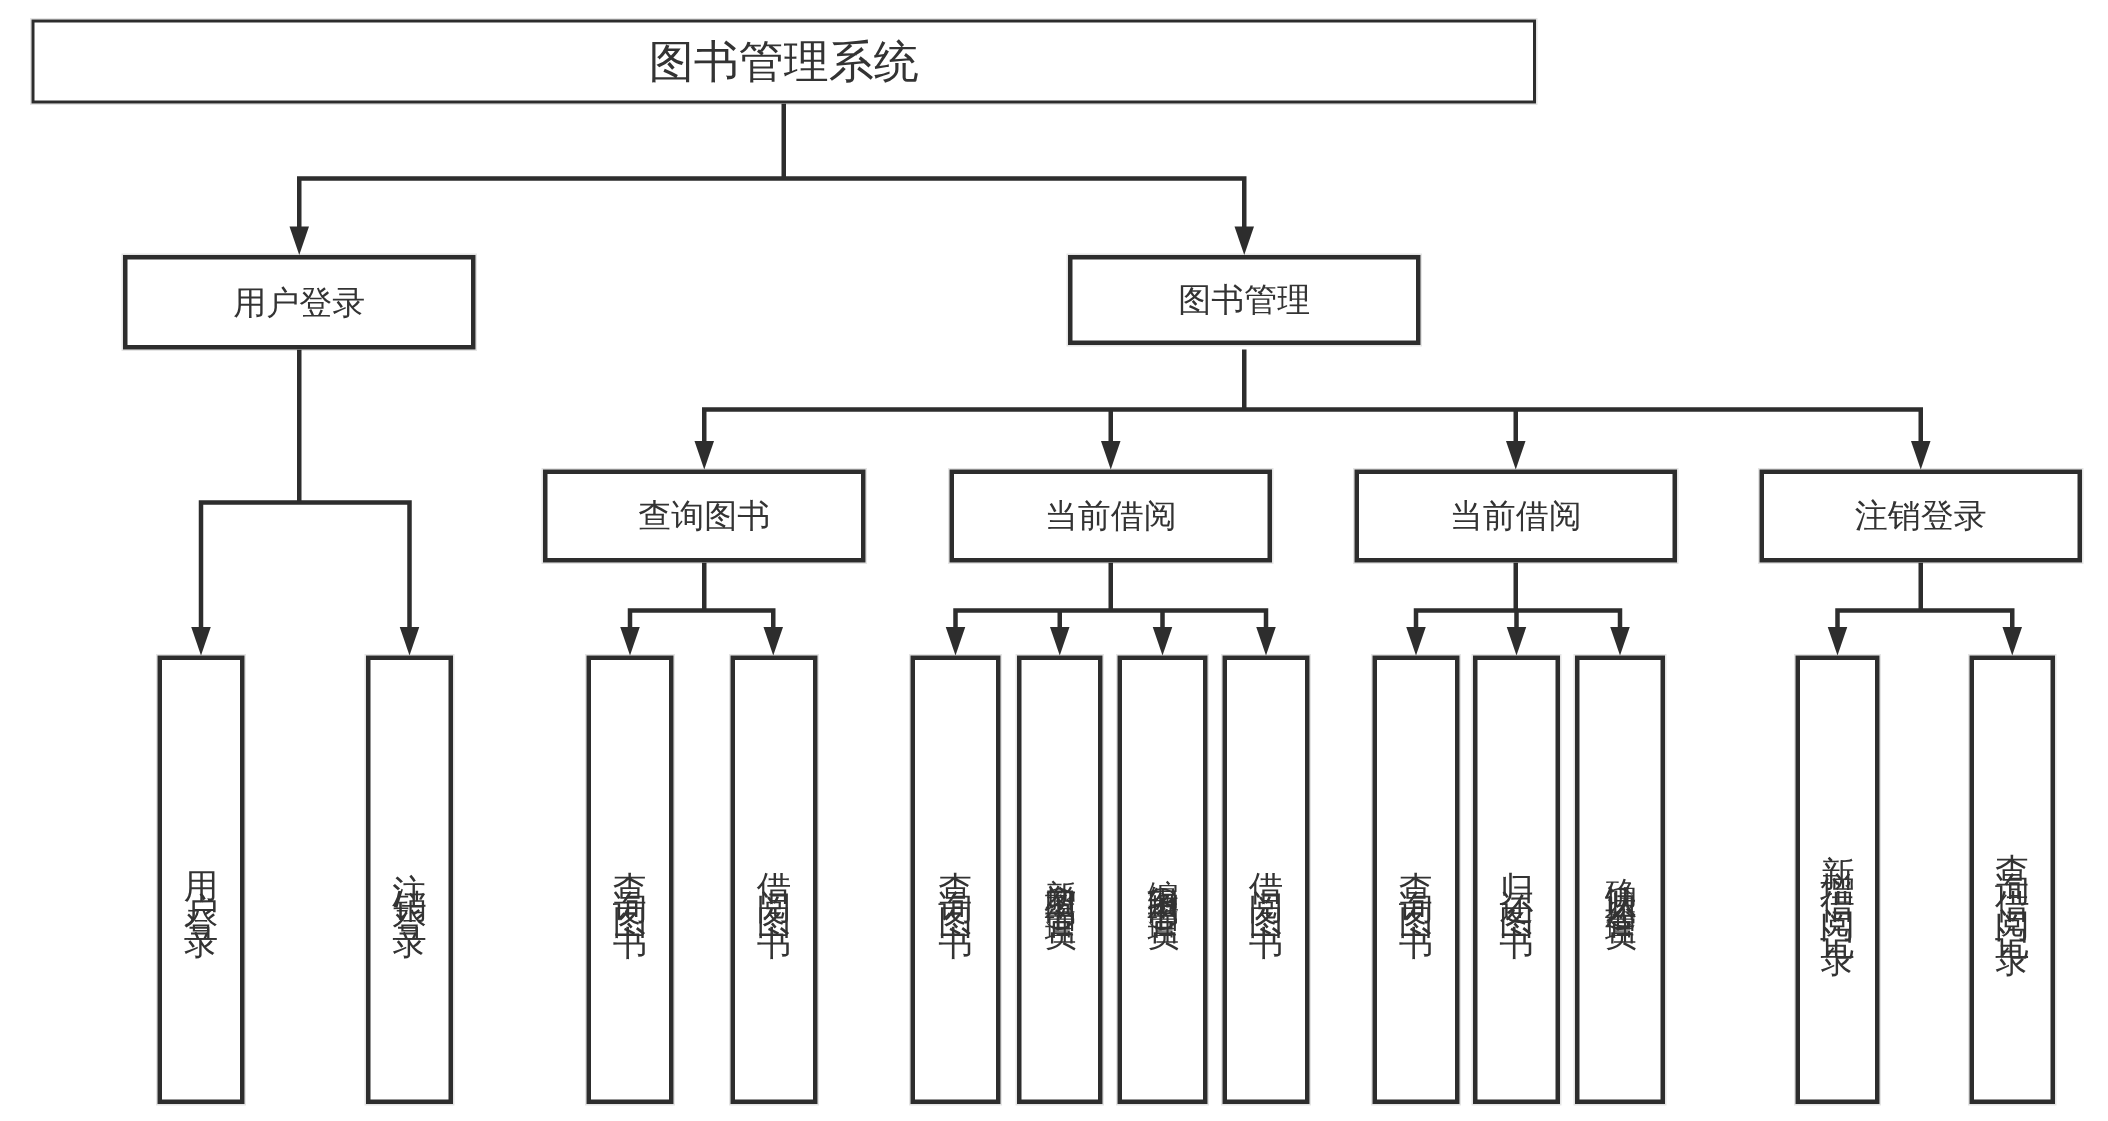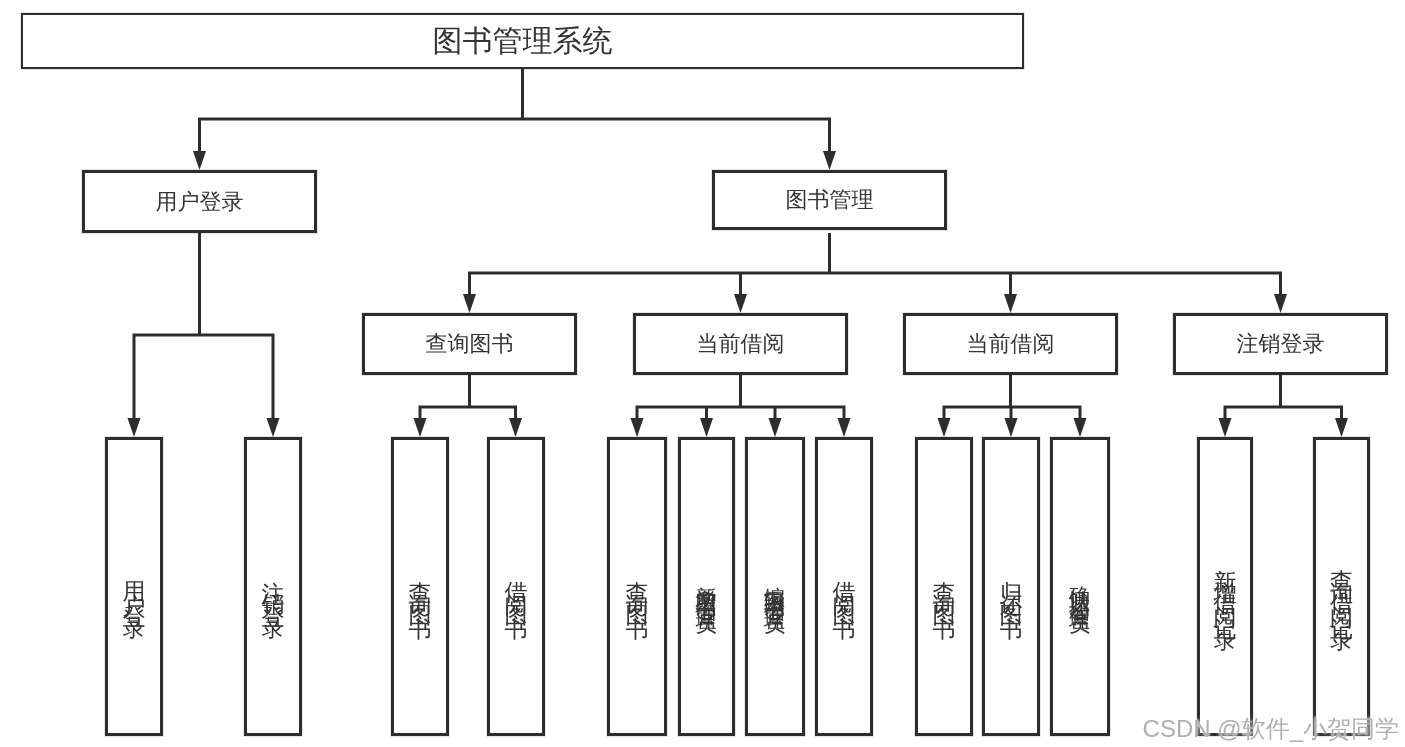--- a/index.html
+++ b/index.html
@@ -130,15 +130,14 @@
   <div class="node v long" style="left:745px;top:437px;width:60px;height:299px">编辑图书（管理员）</div>
   <div class="node v" style="left:815px;top:437px;width:58px;height:299px">借阅图书</div>
 
   <div class="node v" style="left:915px;top:437px;width:58px;height:299px">查询图书</div>
   <div class="node v" style="left:982px;top:437px;width:58px;height:299px">归还图书</div>
   <div class="node v long" style="left:1050px;top:437px;width:60px;height:299px">确认归还（管理员）</div>
 
   <div class="node v" style="left:1197px;top:437px;width:56px;height:299px">新增借阅记录</div>
   <div class="node v" style="left:1313px;top:437px;width:57px;height:299px">查询借阅记录</div>
 
-  <div class="watermark">CSDN @软件_小贺同学</div>
 
 </div>
 
 </body></html>

